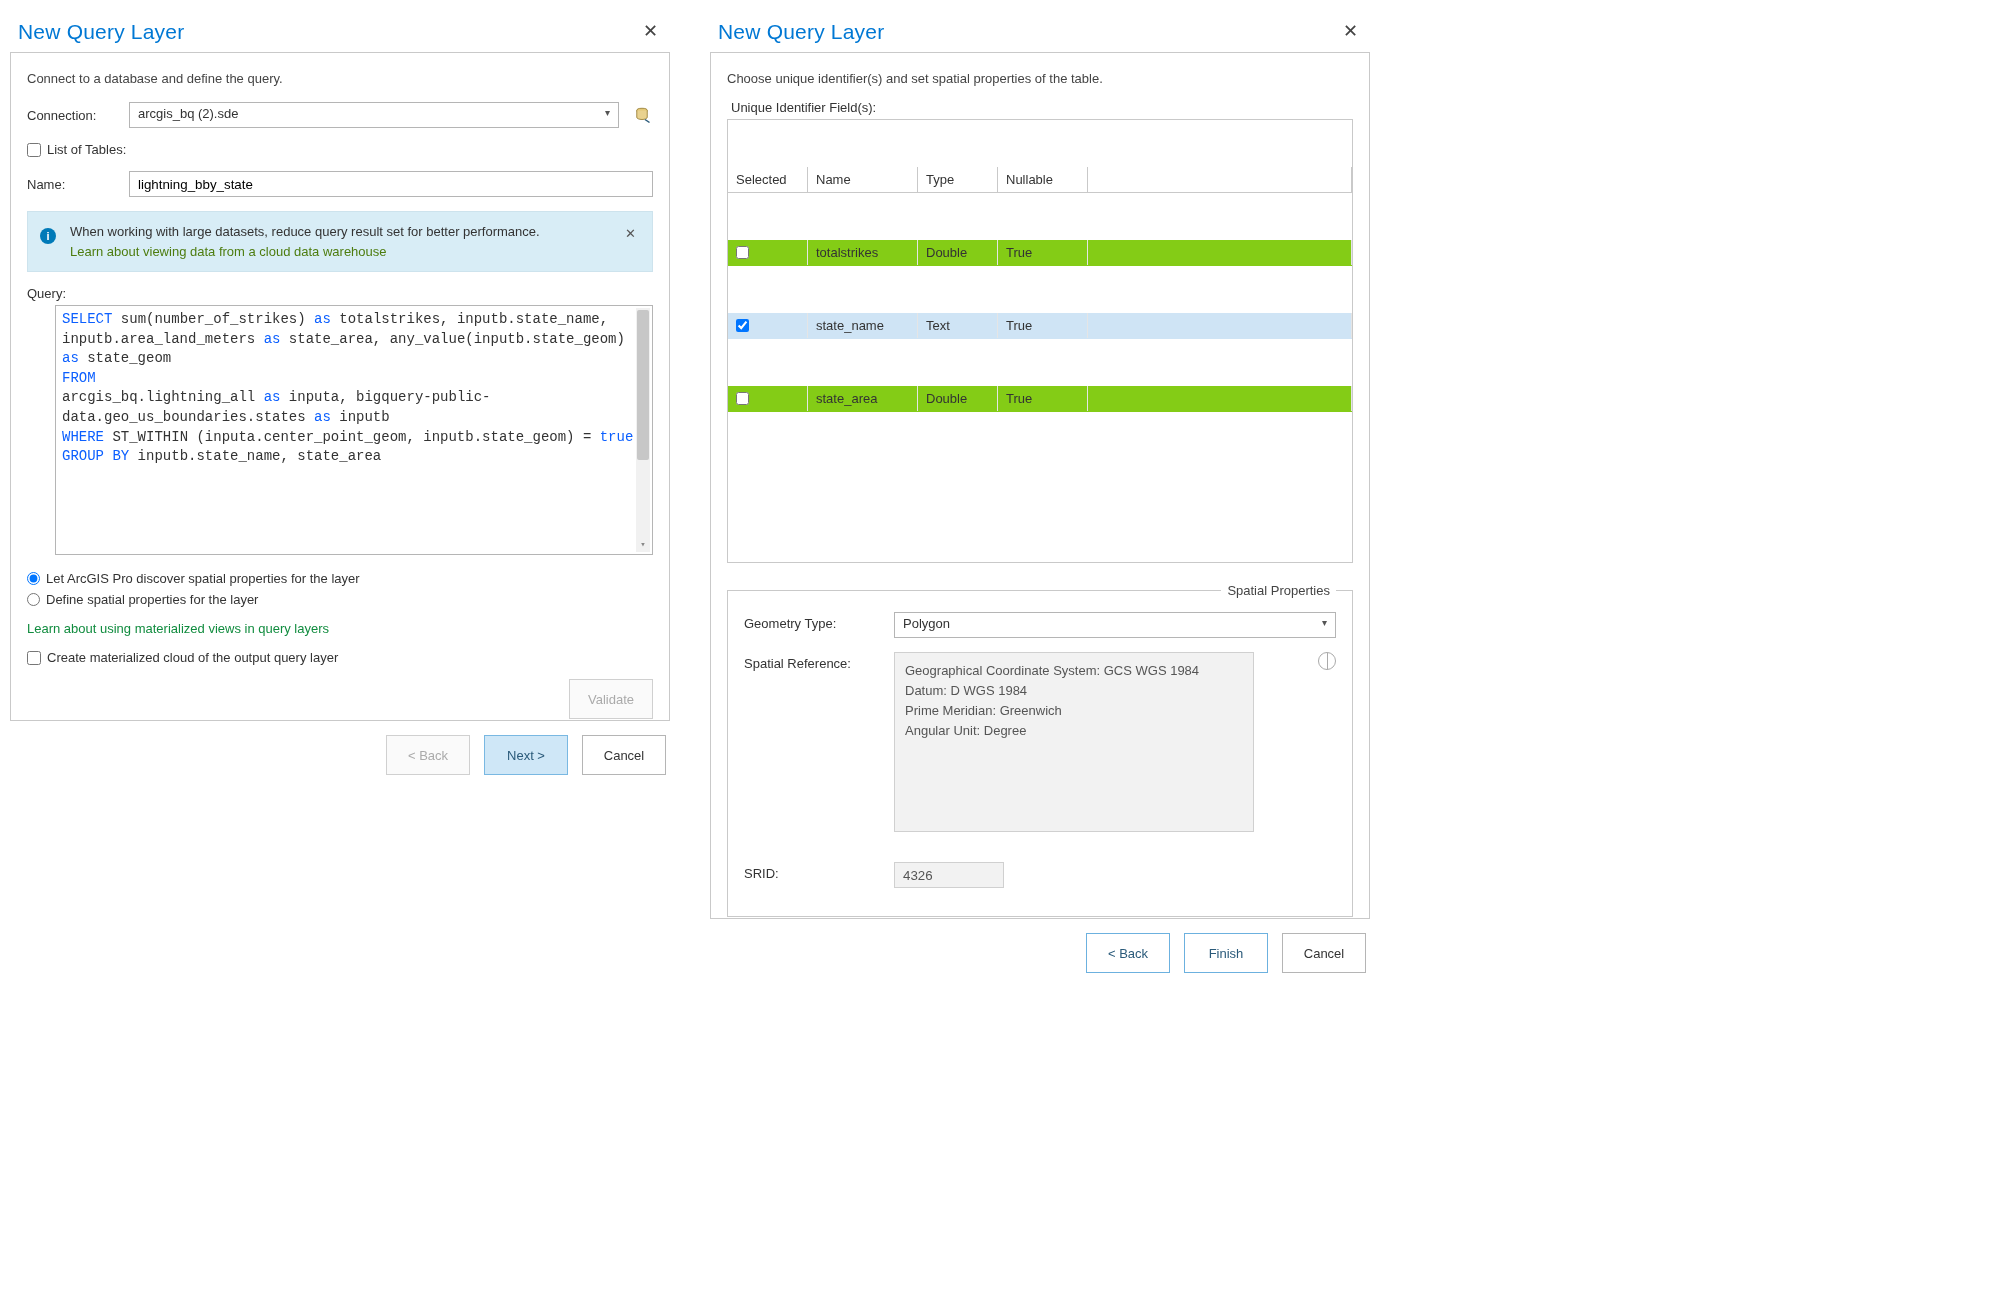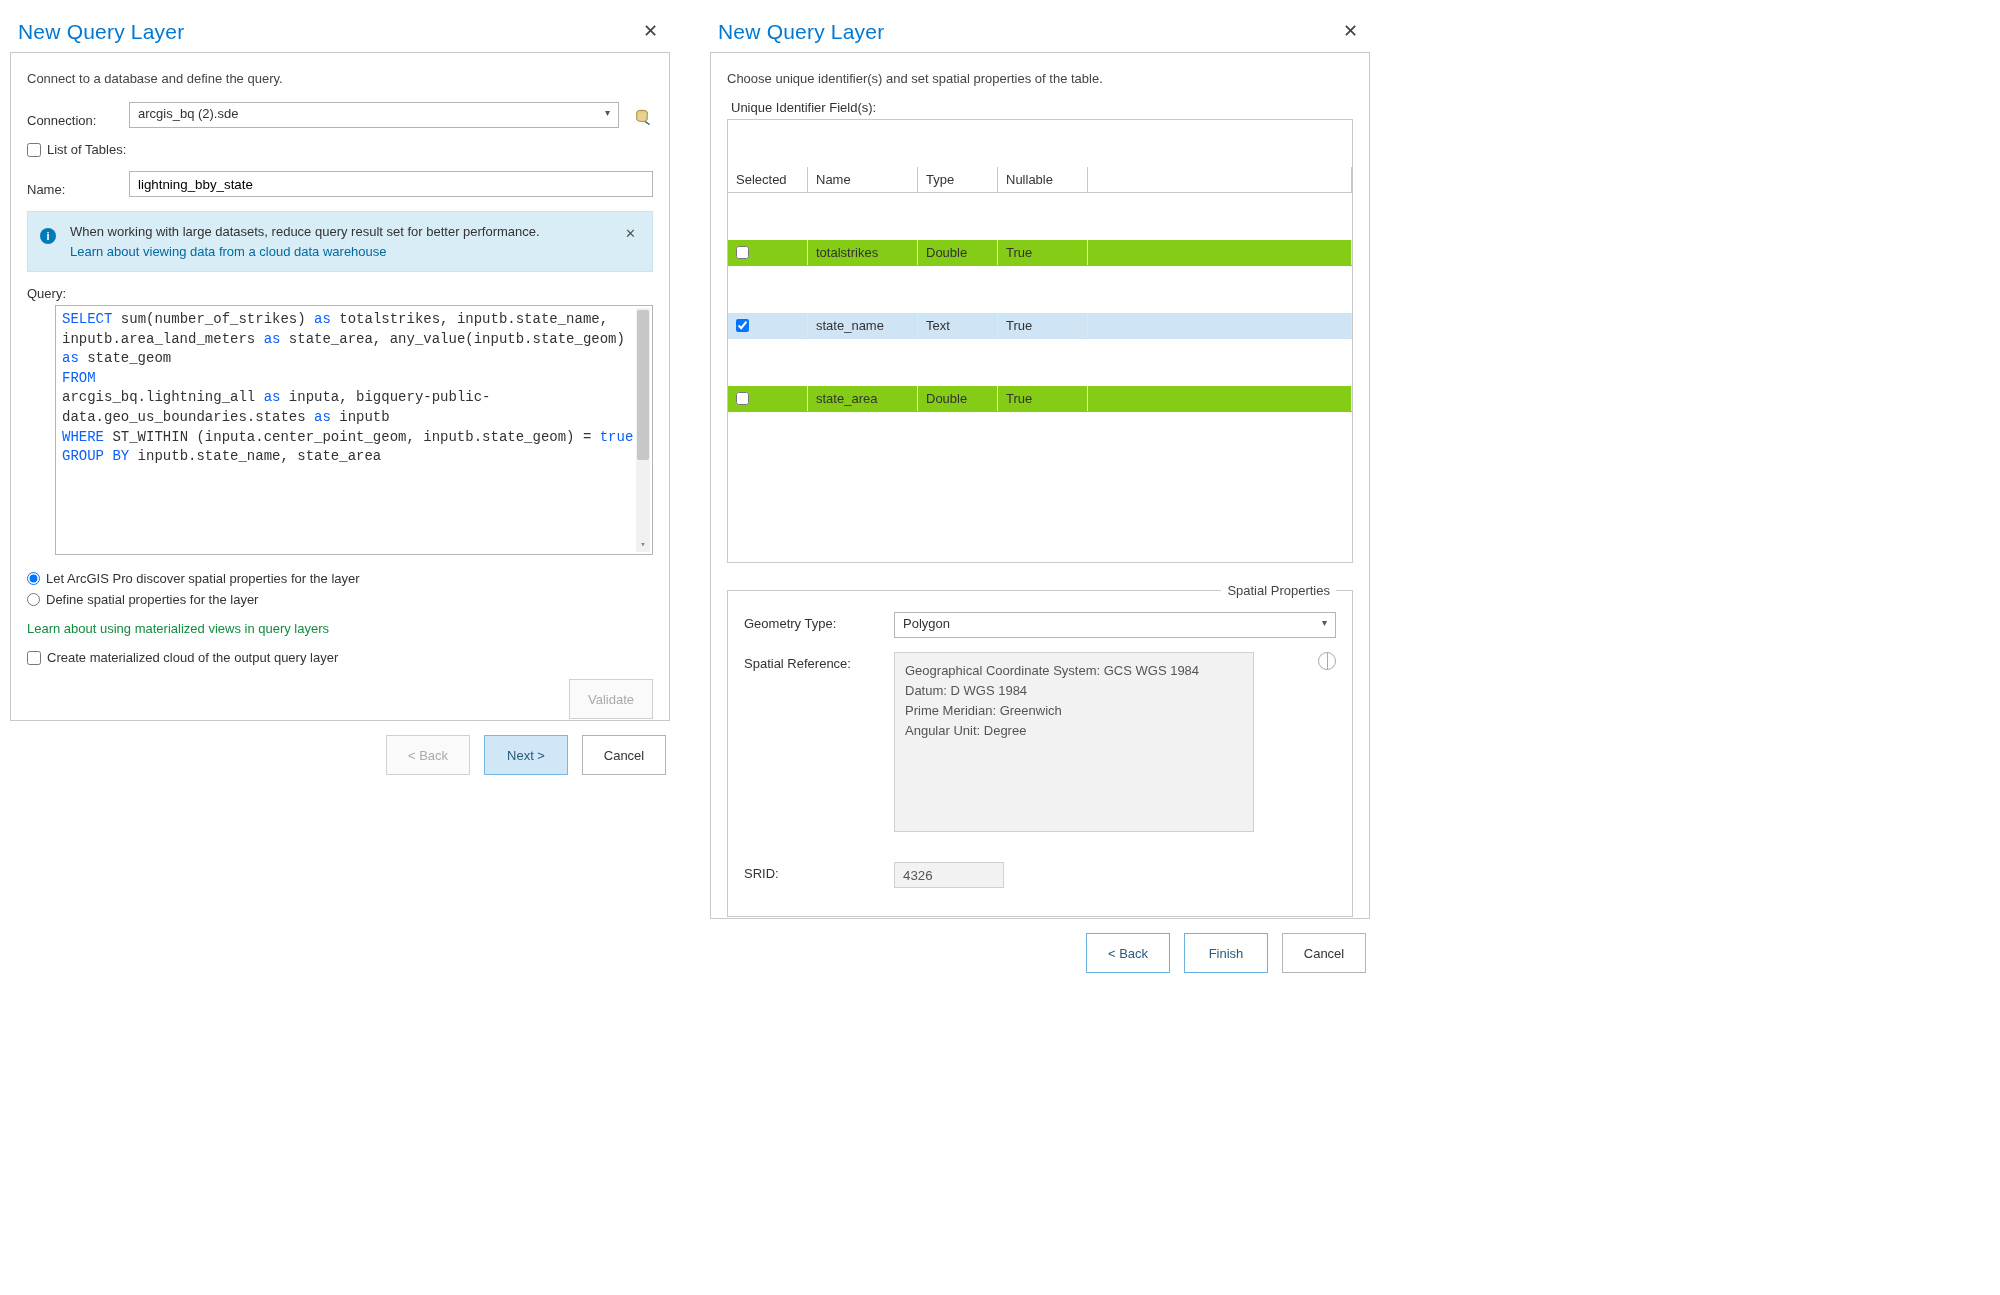--- a/index.html
+++ b/index.html
@@ -39,21 +39,21 @@
   .panel {
     border: 1px solid #c9c9c9;
     padding: 18px 16px 1px 16px;
     display: flex;
     flex-direction: column;
     gap: 14px;
   }
   .intro { color: #444; margin-bottom: 2px; }
   .row {
     display: flex;
-    align-items: flex-end;
+    align-items: center;
     gap: 12px;
   }
   .row > label { width: 90px; color: #333; }
   .dropdown {
     flex: 1;
     border: 1px solid #b5b5b5;
     height: 26px;
     padding: 3px 24px 3px 8px;
     position: relative;
     background: #fff;
@@ -93,21 +93,21 @@
   }
   .info-icon {
     width: 16px; height: 16px; border-radius: 50%;
     background: #007ab8;
     color: #fff; font-size: 11px; font-weight: bold;
     display: flex; align-items: center; justify-content: center;
     margin-top: 6px;
     flex: none;
   }
   .info-text { flex: 1; color: #333; line-height: 1.5; }
-  .info-link { color: #0369a1; cursor: pointer; }
+  .info-link { color: #4d7c0f; cursor: pointer; }
   .info-close { color: #555; cursor: pointer; padding: 4px; }
   .qlabel { margin-bottom: -10px; }
   .query-box {
     border: 1px solid #b5b5b5;
     height: 250px;
     padding: 4px 4px 4px 6px;
     font-family: Consolas, "Courier New", monospace;
     font-size: 14px;
     line-height: 1.4;
     color: #333;

